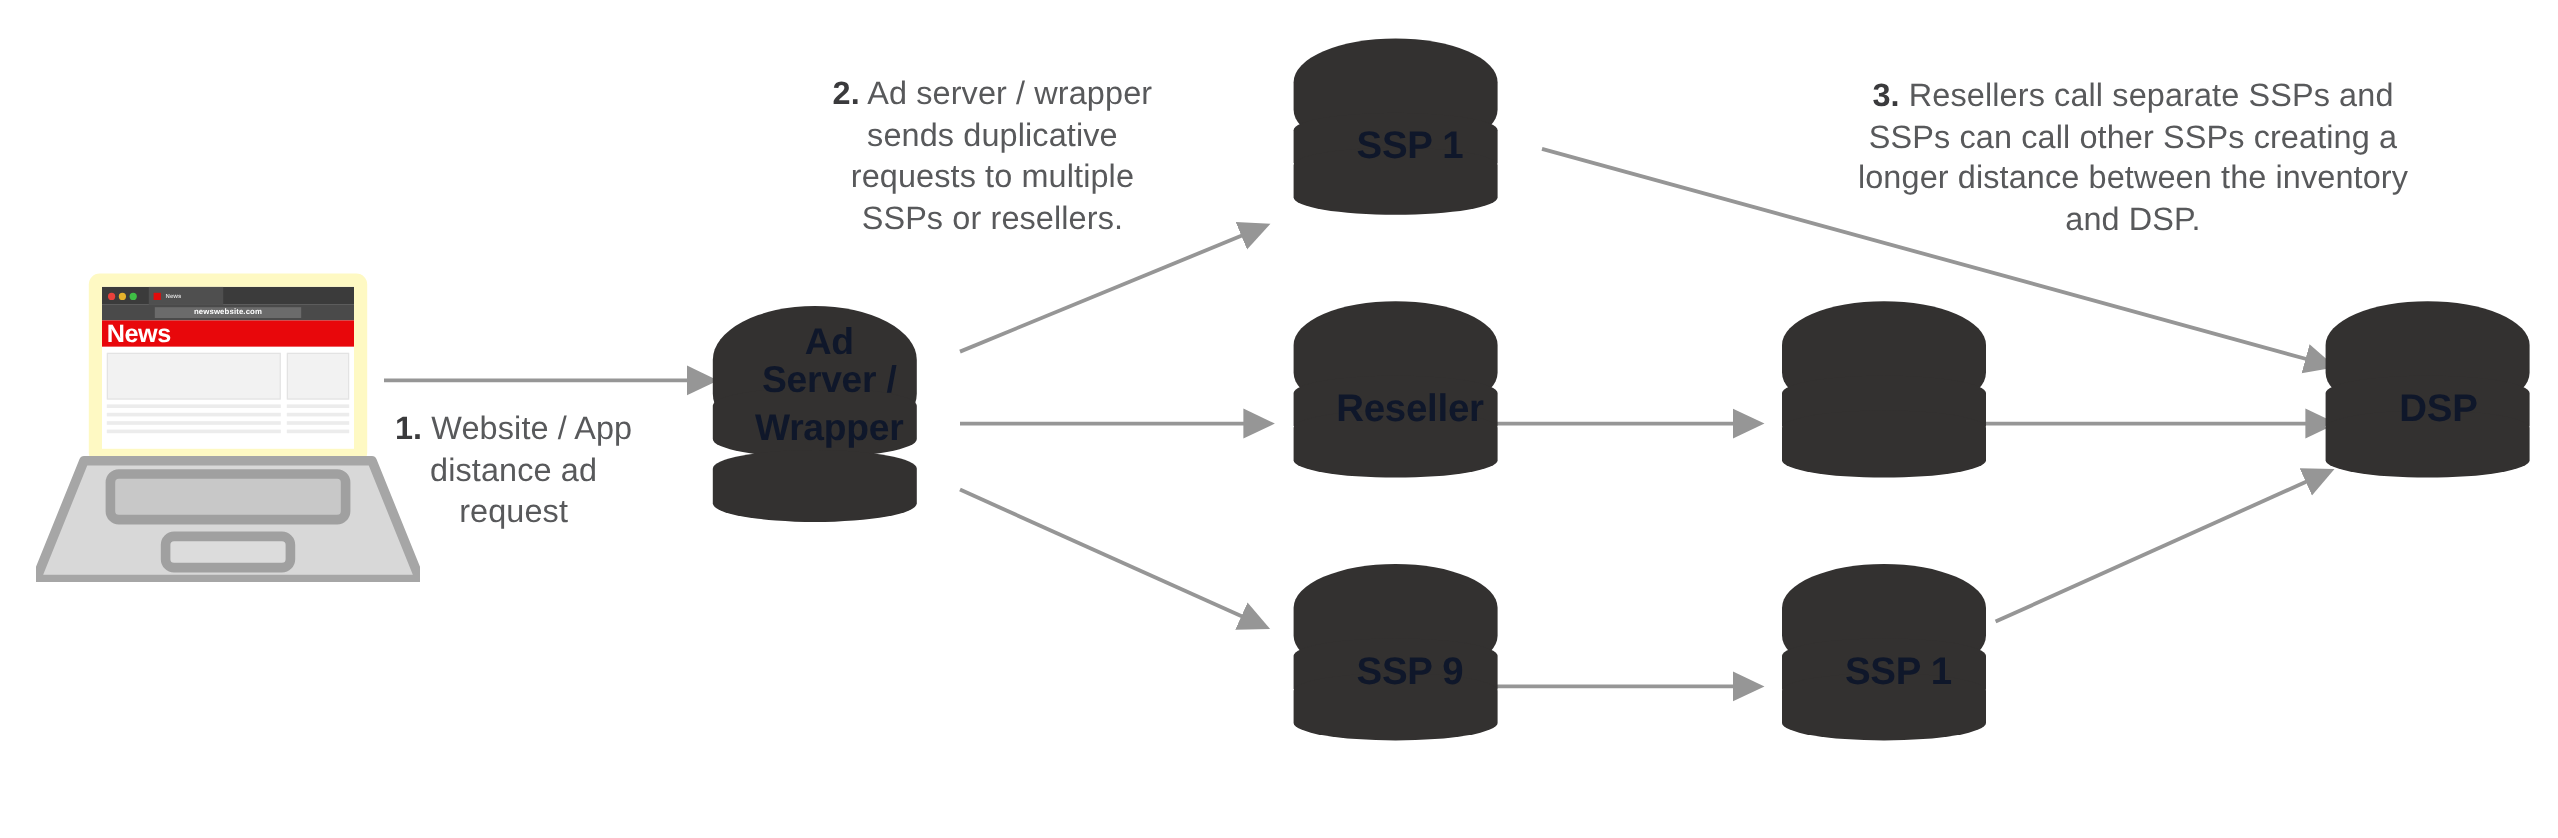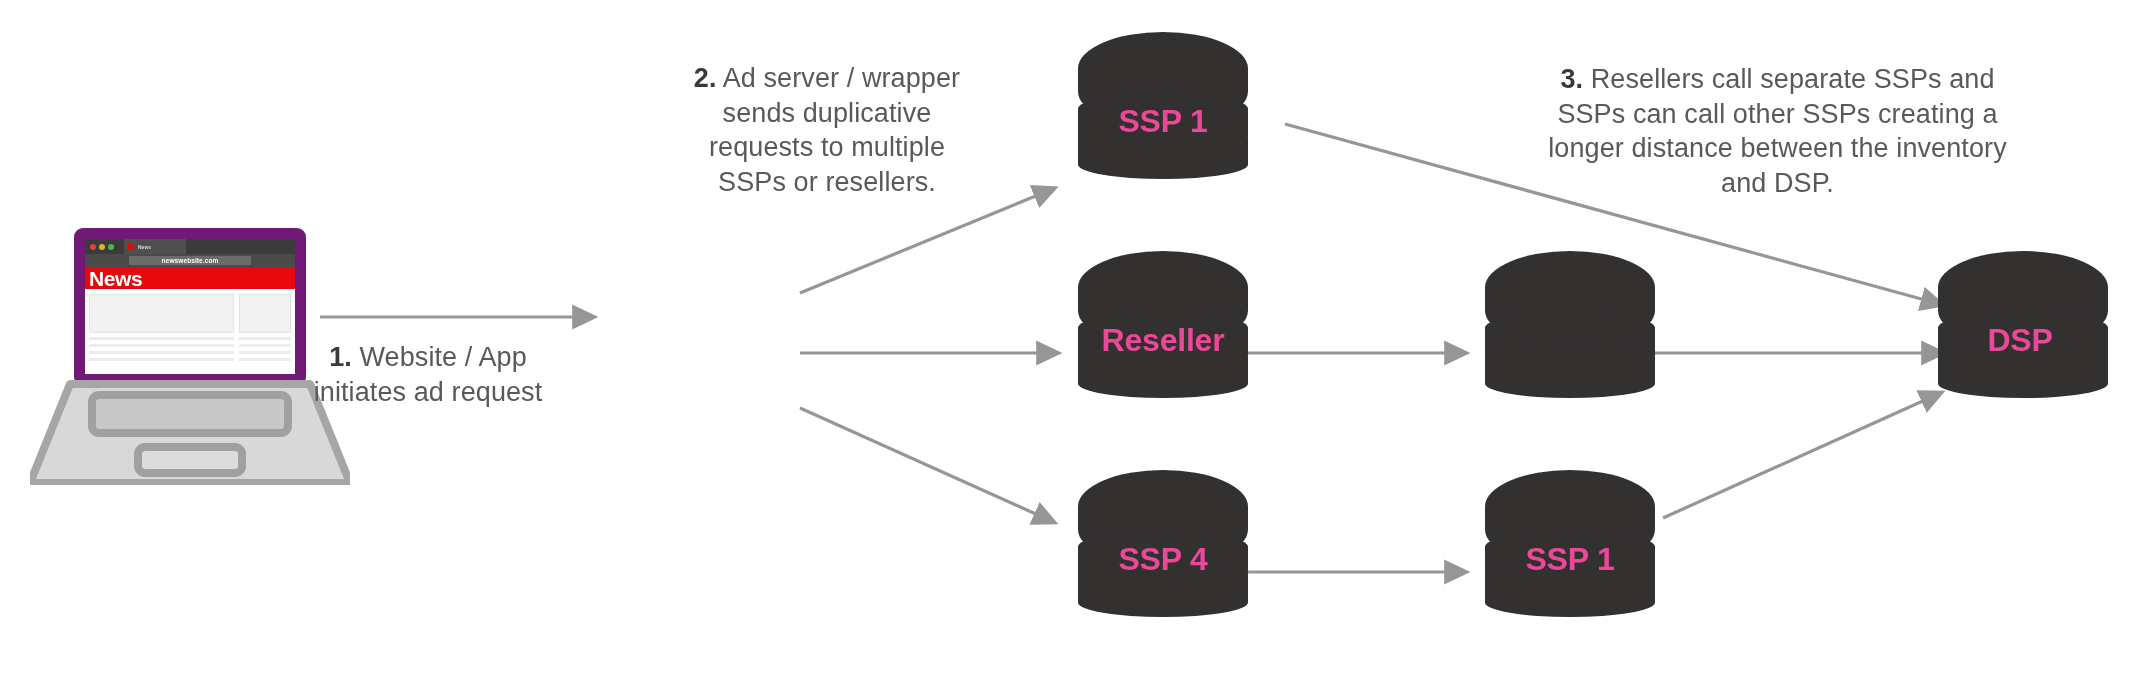--- a/index.html
+++ b/index.html
@@ -61,41 +61,42 @@
     border-radius: 50% / 26%;
   }
   .cyl .seg.bot {
     border-radius: 50% / 26%;
   }
   .cyl .cyl-label {
     position: absolute;
     left: 0;
     width: 100%;
     text-align: center;
-    color: #ec4899;
+    color: #0f172a;
     font-weight: 700;
     letter-spacing: -0.2px;
     white-space: nowrap;
     z-index: 3;
+    padding-left: 12px;
   }
   .cyl.two-line .cyl-label {
     line-height: 1.02;
   }
 
   
   #laptop {
     position: absolute;
   }
   #laptop-lid {
     position: absolute;
     left: 44px;
     top: 0;
     width: 232px;
     height: 158px;
-    background: #701a75;
+    background: #fef9c3;
     border-radius: 9px;
     box-sizing: border-box;
     padding: 11px 11px 12px 11px;
   }
   #browser {
     width: 100%;
     height: 100%;
     background: #ffffff;
     overflow: hidden;
     position: relative;
@@ -257,21 +258,21 @@
 
     <svg id="laptop-base" viewBox="0 0 320 105">
       <path d="M40 4 L280 4 L318 98 Q320 103 314 103 L6 103 Q0 103 2 98 Z" fill="#d8d8d8" stroke="#a6a6a6" stroke-width="8" stroke-linejoin="round"></path>
       <rect x="62" y="15" width="196" height="38" rx="7" fill="#c8c8c8" stroke="#a0a0a0" stroke-width="8"></rect>
       <rect x="108" y="67" width="104" height="26" rx="7" fill="#dcdcdc" stroke="#a0a0a0" stroke-width="8"></rect>
     </svg>
   </div>
 
   <div class="caption" id="cap1" style="left:312px; top:340px; width:232px;">
     <b>1.</b>
-    <span>Website / App initiates ad request</span>
+    <span>Website / App distance ad request</span>
   </div>
 
   <div class="caption" id="cap2" style="left:672px; top:61px; width:310px;">
     <b>2.</b>
     <span>Ad server / wrapper sends duplicative requests to multiple SSPs or resellers.</span>
   </div>
 
   <div class="caption" id="cap3" style="left:1545px; top:62px; width:465px;">
     <b>3.</b>
     <span>Resellers call separate SSPs and SSPs can call other SSPs creating a longer distance between the inventory and DSP.</span>
@@ -289,40 +290,50 @@
       <line x1="800" y1="353" x2="1040" y2="353"></line>
       <line x1="800" y1="408" x2="1038" y2="515"></line>
       <line x1="1245" y1="353" x2="1448" y2="353"></line>
       <line x1="1245" y1="572" x2="1448" y2="572"></line>
       <line x1="1285" y1="124" x2="1925" y2="300"></line>
       <line x1="1652" y1="353" x2="1925" y2="353"></line>
       <line x1="1663" y1="518" x2="1925" y2="400"></line>
     </g>
   </svg>
 
+  <div class="cyl two-line" style="left:594px; top:255px; width:170px; height:180px;">
+    <div class="seg top" style="width:170px; height:118px; top:0;"></div>
+    <div class="seg mid" style="width:170px; height:58px; top:68px;"></div>
+    <div class="seg bot" style="width:170px; height:60px; top:120px;"></div>
+    <div class="cyl-label" style="top:14px; font-size:31px;">
+      <div>Ad</div>
+      <div>Server /</div>
+      <div style="margin-top:9px;">Wrapper</div>
+    </div>
+  </div>
 
   <div class="cyl" style="left:1078px; top:32px; width:170px; height:147px;">
     <div class="seg top" style="width:170px; height:96px; top:0;"></div>
     <div class="seg mid" style="width:170px; height:56px; top:62px;"></div>
     <div class="seg bot" style="width:170px; height:56px; top:91px;"></div>
     <div class="cyl-label" style="top:71px; font-size:32px;">SSP 1</div>
   </div>
 
   <div class="cyl" style="left:1078px; top:251px; width:170px; height:147px;">
     <div class="seg top" style="width:170px; height:96px; top:0;"></div>
     <div class="seg mid" style="width:170px; height:56px; top:62px;"></div>
     <div class="seg bot" style="width:170px; height:56px; top:91px;"></div>
     <div class="cyl-label" style="top:71px; font-size:32px;">Reseller</div>
   </div>
 
   <div class="cyl" style="left:1078px; top:470px; width:170px; height:147px;">
     <div class="seg top" style="width:170px; height:96px; top:0;"></div>
     <div class="seg mid" style="width:170px; height:56px; top:62px;"></div>
     <div class="seg bot" style="width:170px; height:56px; top:91px;"></div>
-    <div class="cyl-label" style="top:71px; font-size:32px;">SSP 4</div>
+    <div class="cyl-label" style="top:71px; font-size:32px;">SSP 9</div>
   </div>
 
   <div class="cyl" style="left:1485px; top:251px; width:170px; height:147px;">
     <div class="seg top" style="width:170px; height:96px; top:0;"></div>
     <div class="seg mid" style="width:170px; height:56px; top:62px;"></div>
     <div class="seg bot" style="width:170px; height:56px; top:91px;"></div>
   </div>
 
   <div class="cyl" style="left:1485px; top:470px; width:170px; height:147px;">
     <div class="seg top" style="width:170px; height:96px; top:0;"></div>

